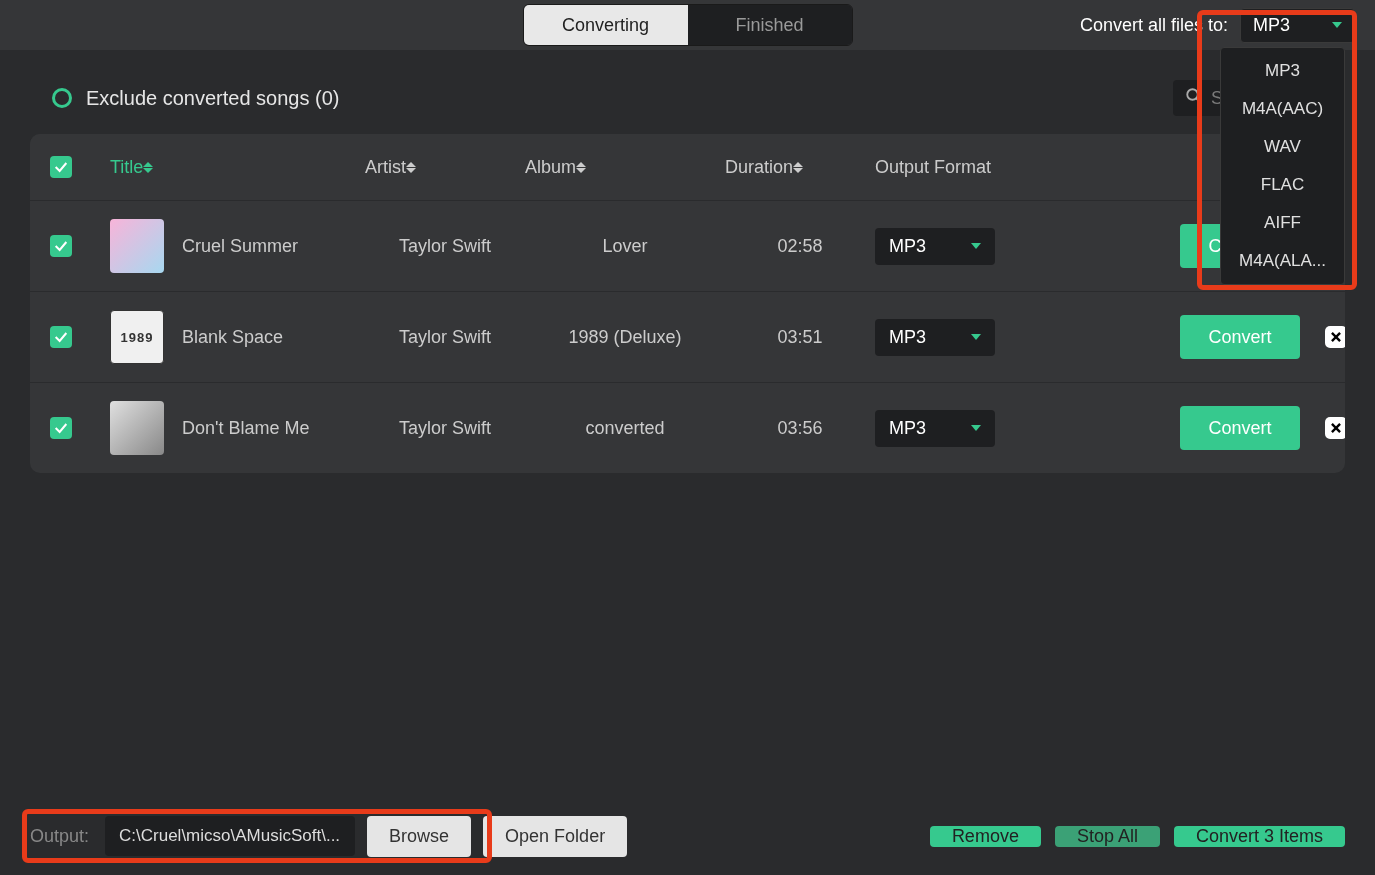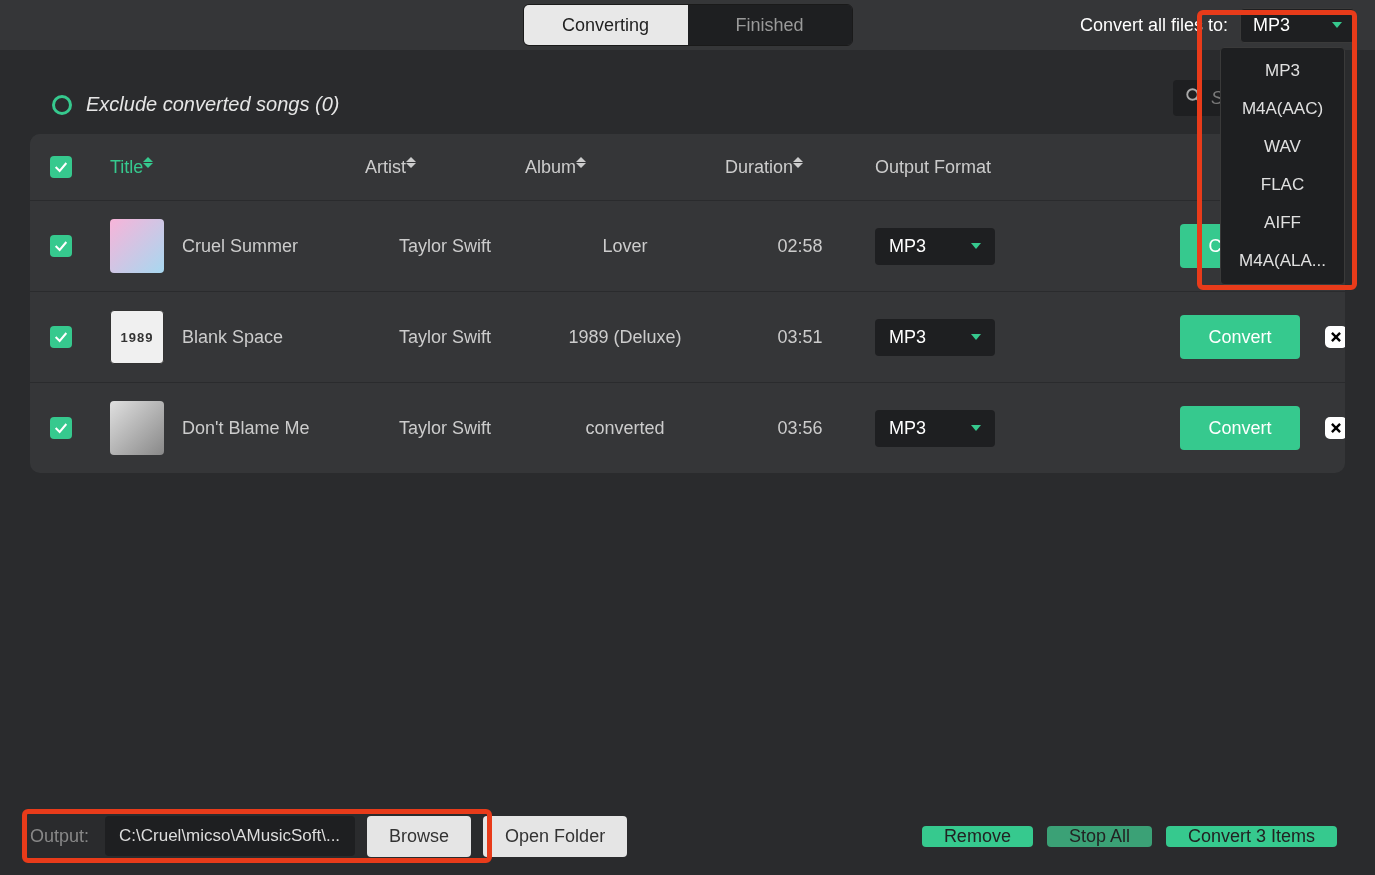--- a/index.html
+++ b/index.html
@@ -8,30 +8,30 @@
 .topbar { height: 50px; display: flex; align-items: center; padding: 0 20px; background: #353638; position: relative; }
 .tab-toggle { position: absolute; left: 50%; transform: translateX(-50%); display: flex; border-radius: 6px; overflow: hidden; border: 1px solid #1a1a1a; }
 .tab-toggle .tab { width: 164px; height: 40px; display: flex; align-items: center; justify-content: center; font-size: 18px; cursor: pointer; }
 .tab-toggle .tab.active { background: #e8e8e8; color: #222; font-weight: 500; }
 .tab-toggle .tab.inactive { background: #1e1f21; color: #9a9a9a; }
 
 .convert-to { margin-left: auto; display: flex; align-items: center; gap: 12px; font-size: 18px; color: #fff; }
 .format-select { background: #1e1f21; border: 1px solid #3a3a3a; border-radius: 4px; padding: 6px 12px; display: flex; align-items: center; gap: 18px; color: #fff; min-width: 115px; justify-content: space-between; cursor: pointer; }
 .format-select .caret { width: 0; height: 0; border-left: 5px solid transparent; border-right: 5px solid transparent; border-top: 6px solid #36c98e; }
 
-.toolbar { display: flex; align-items: flex-end; padding: 30px 52px 18px 52px; font-style: italic; }
+.toolbar { display: flex; align-items: center; padding: 30px 52px 18px 52px; }
 .exclude-row { display: flex; align-items: center; gap: 14px; color: #e6e6e6; font-size: 20px; }
 .circle-outline { width: 20px; height: 20px; border: 3px solid #36c98e; border-radius: 50%; }
 .search-box { margin-left: auto; background: #1e1f21; border-radius: 4px; padding: 7px 12px; display: flex; align-items: center; gap: 8px; min-width: 150px; }
 .search-icon svg { width: 18px; height: 18px; }
 .search-text { color: #7a7a7a; font-size: 18px; }
 
 .table-wrap { margin: 0 30px 0 30px; background: #353638; border-radius: 10px; overflow: hidden; }
 .thead { display: grid; grid-template-columns: 60px 255px 160px 200px 150px 305px 180px; align-items: center; padding: 22px 20px; background: #353638; font-size: 18px; }
-.thead .th { color: #ccc; display: flex; align-items: flex-start; }
+.thead .th { color: #ccc; display: flex; align-items: center; }
 .thead .th.sorted { color: #36c98e; }
 .sort-caret { display: inline-flex; flex-direction: column; gap: 1px; }
 .sort-caret .up { width: 0; height: 0; border-left: 5px solid transparent; border-right: 5px solid transparent; border-bottom: 5px solid currentColor; }
 .sort-caret .dn { width: 0; height: 0; border-left: 5px solid transparent; border-right: 5px solid transparent; border-top: 5px solid currentColor; }
 
 .checkbox { width: 22px; height: 22px; background: #36c98e; border-radius: 4px; display: flex; align-items: center; justify-content: center; }
 .checkbox svg { width: 16px; height: 16px; }
 
 .trow { display: grid; grid-template-columns: 60px 255px 160px 200px 150px 305px 180px; align-items: center; padding: 18px 20px; border-top: 1px solid #2a2b2d; font-size: 18px; color: #ccc; position: relative; text-align: center; }
 .title-cell { display: flex; align-items: center; gap: 18px; }
@@ -47,21 +47,21 @@
 .convert-btn { background: #36c98e; color: #fff; border-radius: 4px; width: 120px; height: 44px; display: flex; align-items: center; justify-content: center; font-size: 18px; cursor: pointer; }
 .remove-x { position: absolute; right: -2px; top: 50%; transform: translateY(-50%); width: 22px; height: 22px; background: #fff; border-radius: 5px; display: flex; align-items: center; justify-content: center; cursor: pointer; }
 .remove-x svg { width: 14px; height: 14px; }
 
 .dropdown-panel { position: absolute; top: 47px; right: 30px; width: 125px; background: #1e1f21; border: 1px solid #3a3a3a; border-radius: 4px; z-index: 50; padding: 4px 0; }
 .dropdown-panel .opt { padding: 9px 12px; color: #e0e0e0; font-size: 17px; text-align: center; cursor: pointer; white-space: nowrap; overflow: hidden; text-overflow: ellipsis; }
 
 .highlight-dd { position: absolute; top: 10px; right: 18px; width: 160px; height: 280px; border: 5px solid #e83b1a; border-radius: 6px; z-index: 100; pointer-events: none; }
 .highlight-out { position: absolute; bottom: 12px; left: 22px; width: 470px; height: 54px; border: 5px solid #e83b1a; border-radius: 6px; z-index: 100; pointer-events: none; }
 
-.footer { position: absolute; bottom: 0; left: 0; right: 8px; height: 78px; display: flex; align-items: center; padding: 0 30px; gap: 12px; justify-content: space-between; }
+.footer { position: absolute; bottom: 0; left: 0; right: 0; height: 78px; display: flex; align-items: center; padding: 0 30px; gap: 12px; justify-content: space-between; }
 .footer-label { color: #888; font-size: 18px; margin-right: 4px; }
 .path-box { background: #1e1f21; color: #ddd; border-radius: 4px; padding: 10px 14px; font-size: 17px; width: 250px; white-space: nowrap; overflow: hidden; text-overflow: ellipsis; }
 .btn-grey { background: #e5e5e5; color: #333; border-radius: 4px; padding: 10px 22px; font-size: 18px; cursor: pointer; }
 .footer-right { margin-left: auto; display: flex; gap: 14px; }
 .btn-green { background: #36c98e; color: #222; border-radius: 4px; padding: 0 22px; font-size: 18px; cursor: pointer; }
 .btn-green.muted { background: #3ba176; color: #222; }
 </style>
 </head>
 <body>
 

